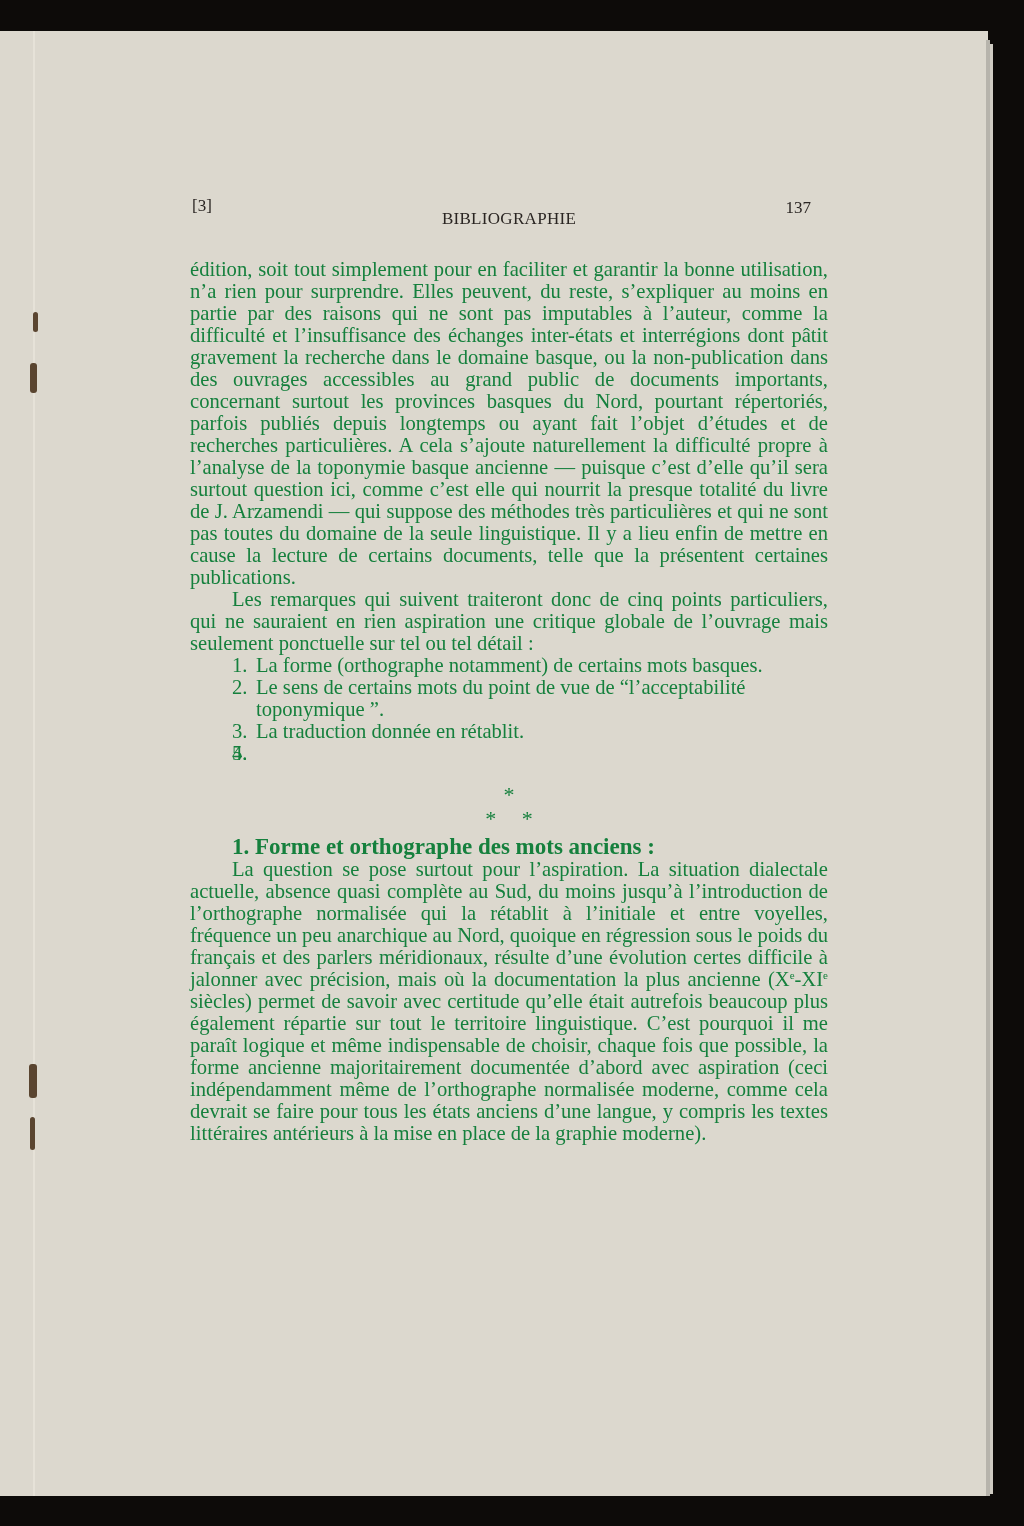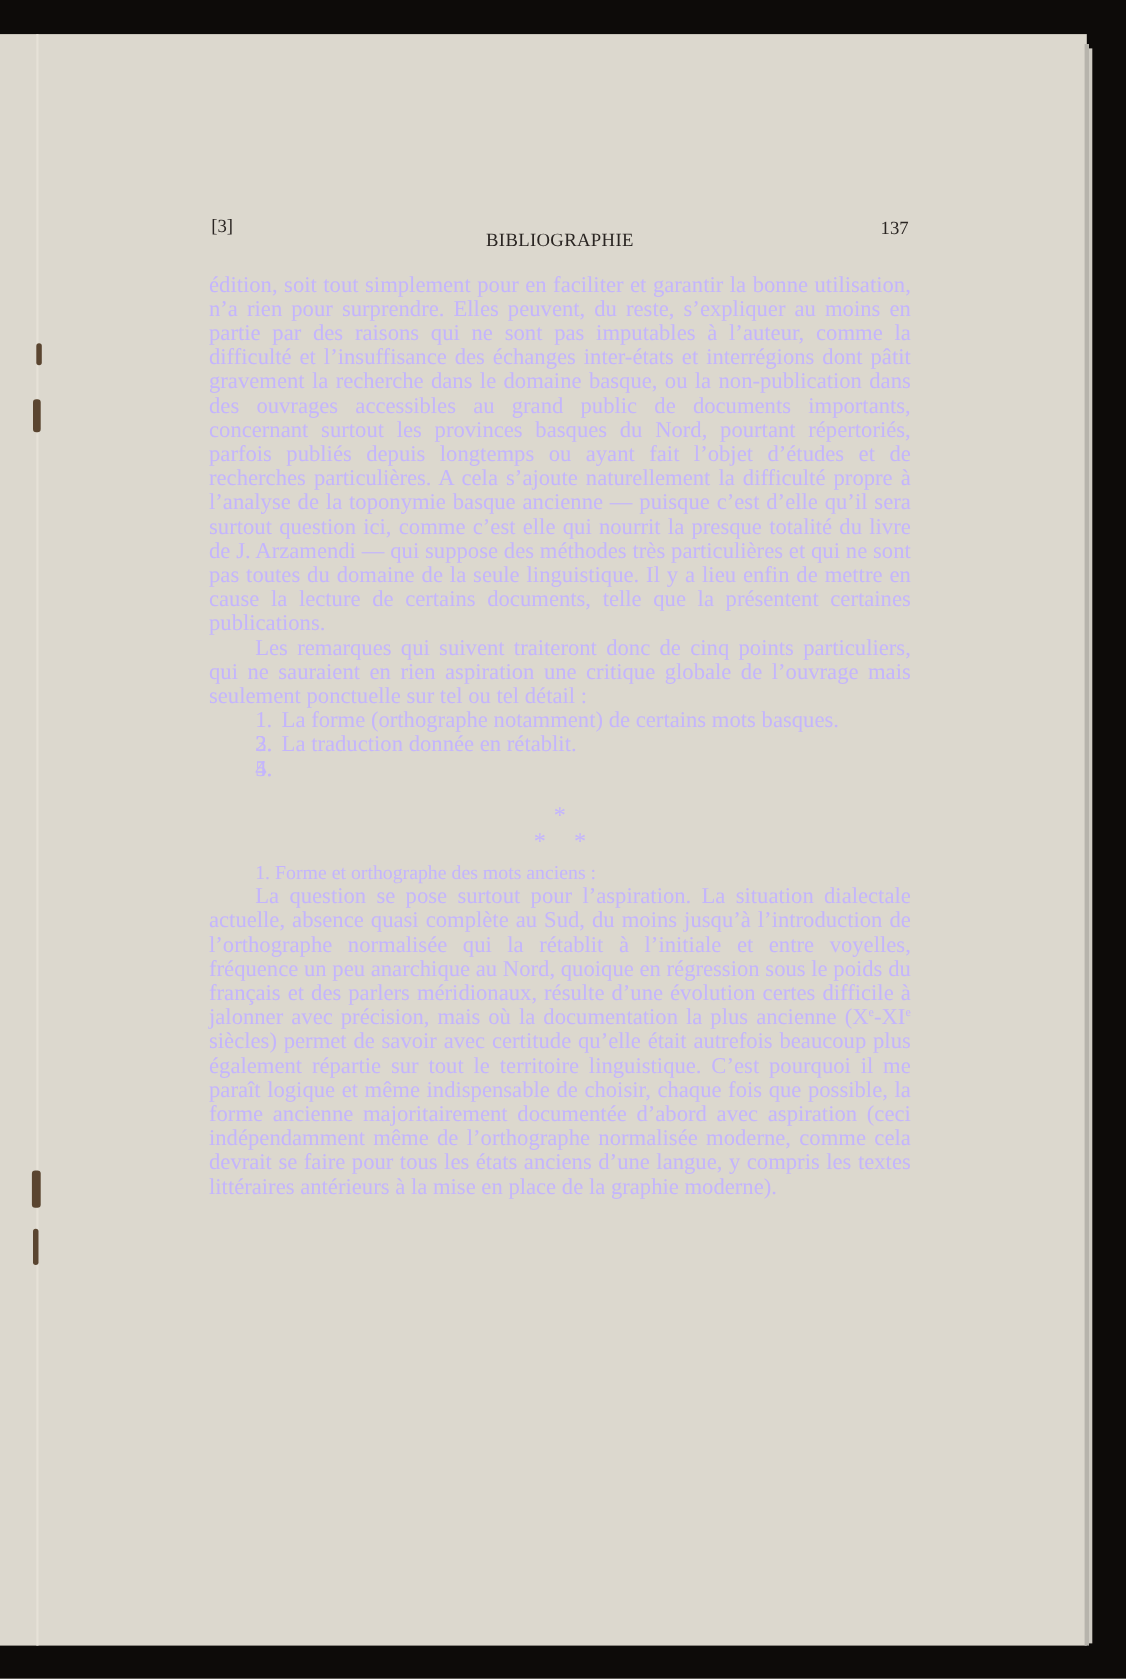--- a/index.html
+++ b/index.html
@@ -26,34 +26,34 @@
       position: absolute; left: 33px; top: 31px; width: 2px; height: 1465px;
       background: #e6e2d8;
     }
     .stain { position: absolute; background: #5a4530; border-radius: 3px; }
     .header {
       position: absolute; left: 192px; top: 196px; width: 634px; height: 22px;
       font-size: 17px; color: #2a2522;
     }
     .header .left { position: absolute; left: 0; top: 0; }
     .header .center { position: absolute; left: 0; right: 0; text-align: center; top: 13px; letter-spacing: 0.3px;}
-    .header .right { position: absolute; right: 0; top: 2px; }
+    .header .right { position: absolute; right: 15px; top: 2px; }
     .body {
-      position: absolute; left: 190px; top: 248px; width: 638px;
-      font-size: 20.6px; line-height: 22.0px; color: #c4b5fd;
+      position: absolute; left: 190px; top: 258px; width: 638px;
+      font-size: 20.6px; line-height: 22.0px; color: #15803d;
       text-align: justify;
     }
     .body p { margin: 0; }
     .body p.indent { text-indent: 42px; }
     .list { margin: 0; padding: 0; list-style: none; }
     .list li { position: relative; padding-left: 66px; text-align: left; }
     .list li .num { position: absolute; left: 42px; }
     .stars1 { text-align: center; margin-top: 42px; height: 22px; font-size: 22px; }
     .stars2 { text-align: center; margin-top: 2px; height: 28px; font-size: 22px; word-spacing: 20px;}
-    .section-heading { margin-top: 44px; font-weight: normal; text-indent: 42px; font-size: 18px;}
+    .section-heading { margin-top: 44px; font-weight: bold; text-indent: 42px; font-size: 23px;}
     sup { font-size: 11px; line-height: 0; vertical-align: 7px; }
   </style>
 </head>
 <body>
 
 <div class="page"></div>
 <div class="page-edge1"></div>
 <div class="page-edge2"></div>
 <div class="gutter-line"></div>
 
@@ -66,21 +66,21 @@
   <span class="left">[3]</span>
   <span class="center">BIBLIOGRAPHIE</span>
   <span class="right">137</span>
 </div>
 
 <div class="body">
   <p>édition, soit tout simplement pour en faciliter et garantir la bonne utilisation, n’a rien pour surprendre. Elles peuvent, du reste, s’expliquer au moins en partie par des raisons qui ne sont pas imputables à l’auteur, comme la difficulté et l’insuffisance des échanges inter-états et interrégions dont pâtit gravement la recherche dans le domaine basque, ou la non-publication dans des ouvrages accessibles au grand public de documents importants, concernant surtout les provinces basques du Nord, pourtant répertoriés, parfois publiés depuis longtemps ou ayant fait l’objet d’études et de recherches particulières. A cela s’ajoute naturellement la difficulté propre à l’analyse de la toponymie basque ancienne — puisque c’est d’elle qu’il sera surtout question ici, comme c’est elle qui nourrit la presque totalité du livre de J. Arzamendi — qui suppose des méthodes très particulières et qui ne sont pas toutes du domaine de la seule linguistique. Il y a lieu enfin de mettre en cause la lecture de certains documents, telle que la présentent certaines publications.</p>
   <p class="indent">Les remarques qui suivent traiteront donc de cinq points particuliers, qui ne sauraient en rien aspiration une critique globale de l’ouvrage mais seulement ponctuelle sur tel ou tel détail :</p>
   <ul class="list">
     <li><span class="num">1.</span><span>La forme (orthographe notamment) de certains mots basques.</span></li>
-    <li><span class="num">2.</span></li>
+    <li><span class="num">2.</span><span>Le sens de certains mots du point de vue de “l’acceptabilité toponymique ”.</span></li>
     <li><span class="num">3.</span><span>La traduction donnée en rétablit.</span></li>
     <li><span class="num">4.</span></li>
     <li><span class="num">5.</span></li>
   </ul>
   <div class="stars1">*</div>
   <div class="stars2">*   *</div>
   <p class="section-heading">1. Forme et orthographe des mots anciens :</p>
   <p class="indent"><span>La question se pose surtout pour l’aspiration. La situation dialectale actuelle, absence quasi complète au Sud, du moins jusqu’à l’introduction de l’orthographe normalisée qui la rétablit à l’initiale et entre voyelles, fréquence un peu anarchique au Nord, quoique en régression sous le poids du français et des parlers méridionaux, résulte d’une évolution certes difficile à jalonner avec précision, mais où la documentation la plus ancienne (X</span><sup>e</sup><span>-XI</span><sup>e</sup><span> siècles) permet de savoir avec certitude qu’elle était autrefois beaucoup plus également répartie sur tout le territoire linguistique. C’est pourquoi il me paraît logique et même indispensable de choisir, chaque fois que possible, la forme ancienne majoritairement documentée d’abord avec aspiration (ceci indépendamment même de l’orthographe normalisée moderne, comme cela devrait se faire pour tous les états anciens d’une langue, y compris les textes littéraires antérieurs à la mise en place de la graphie moderne).</span></p>
 </div>
 

